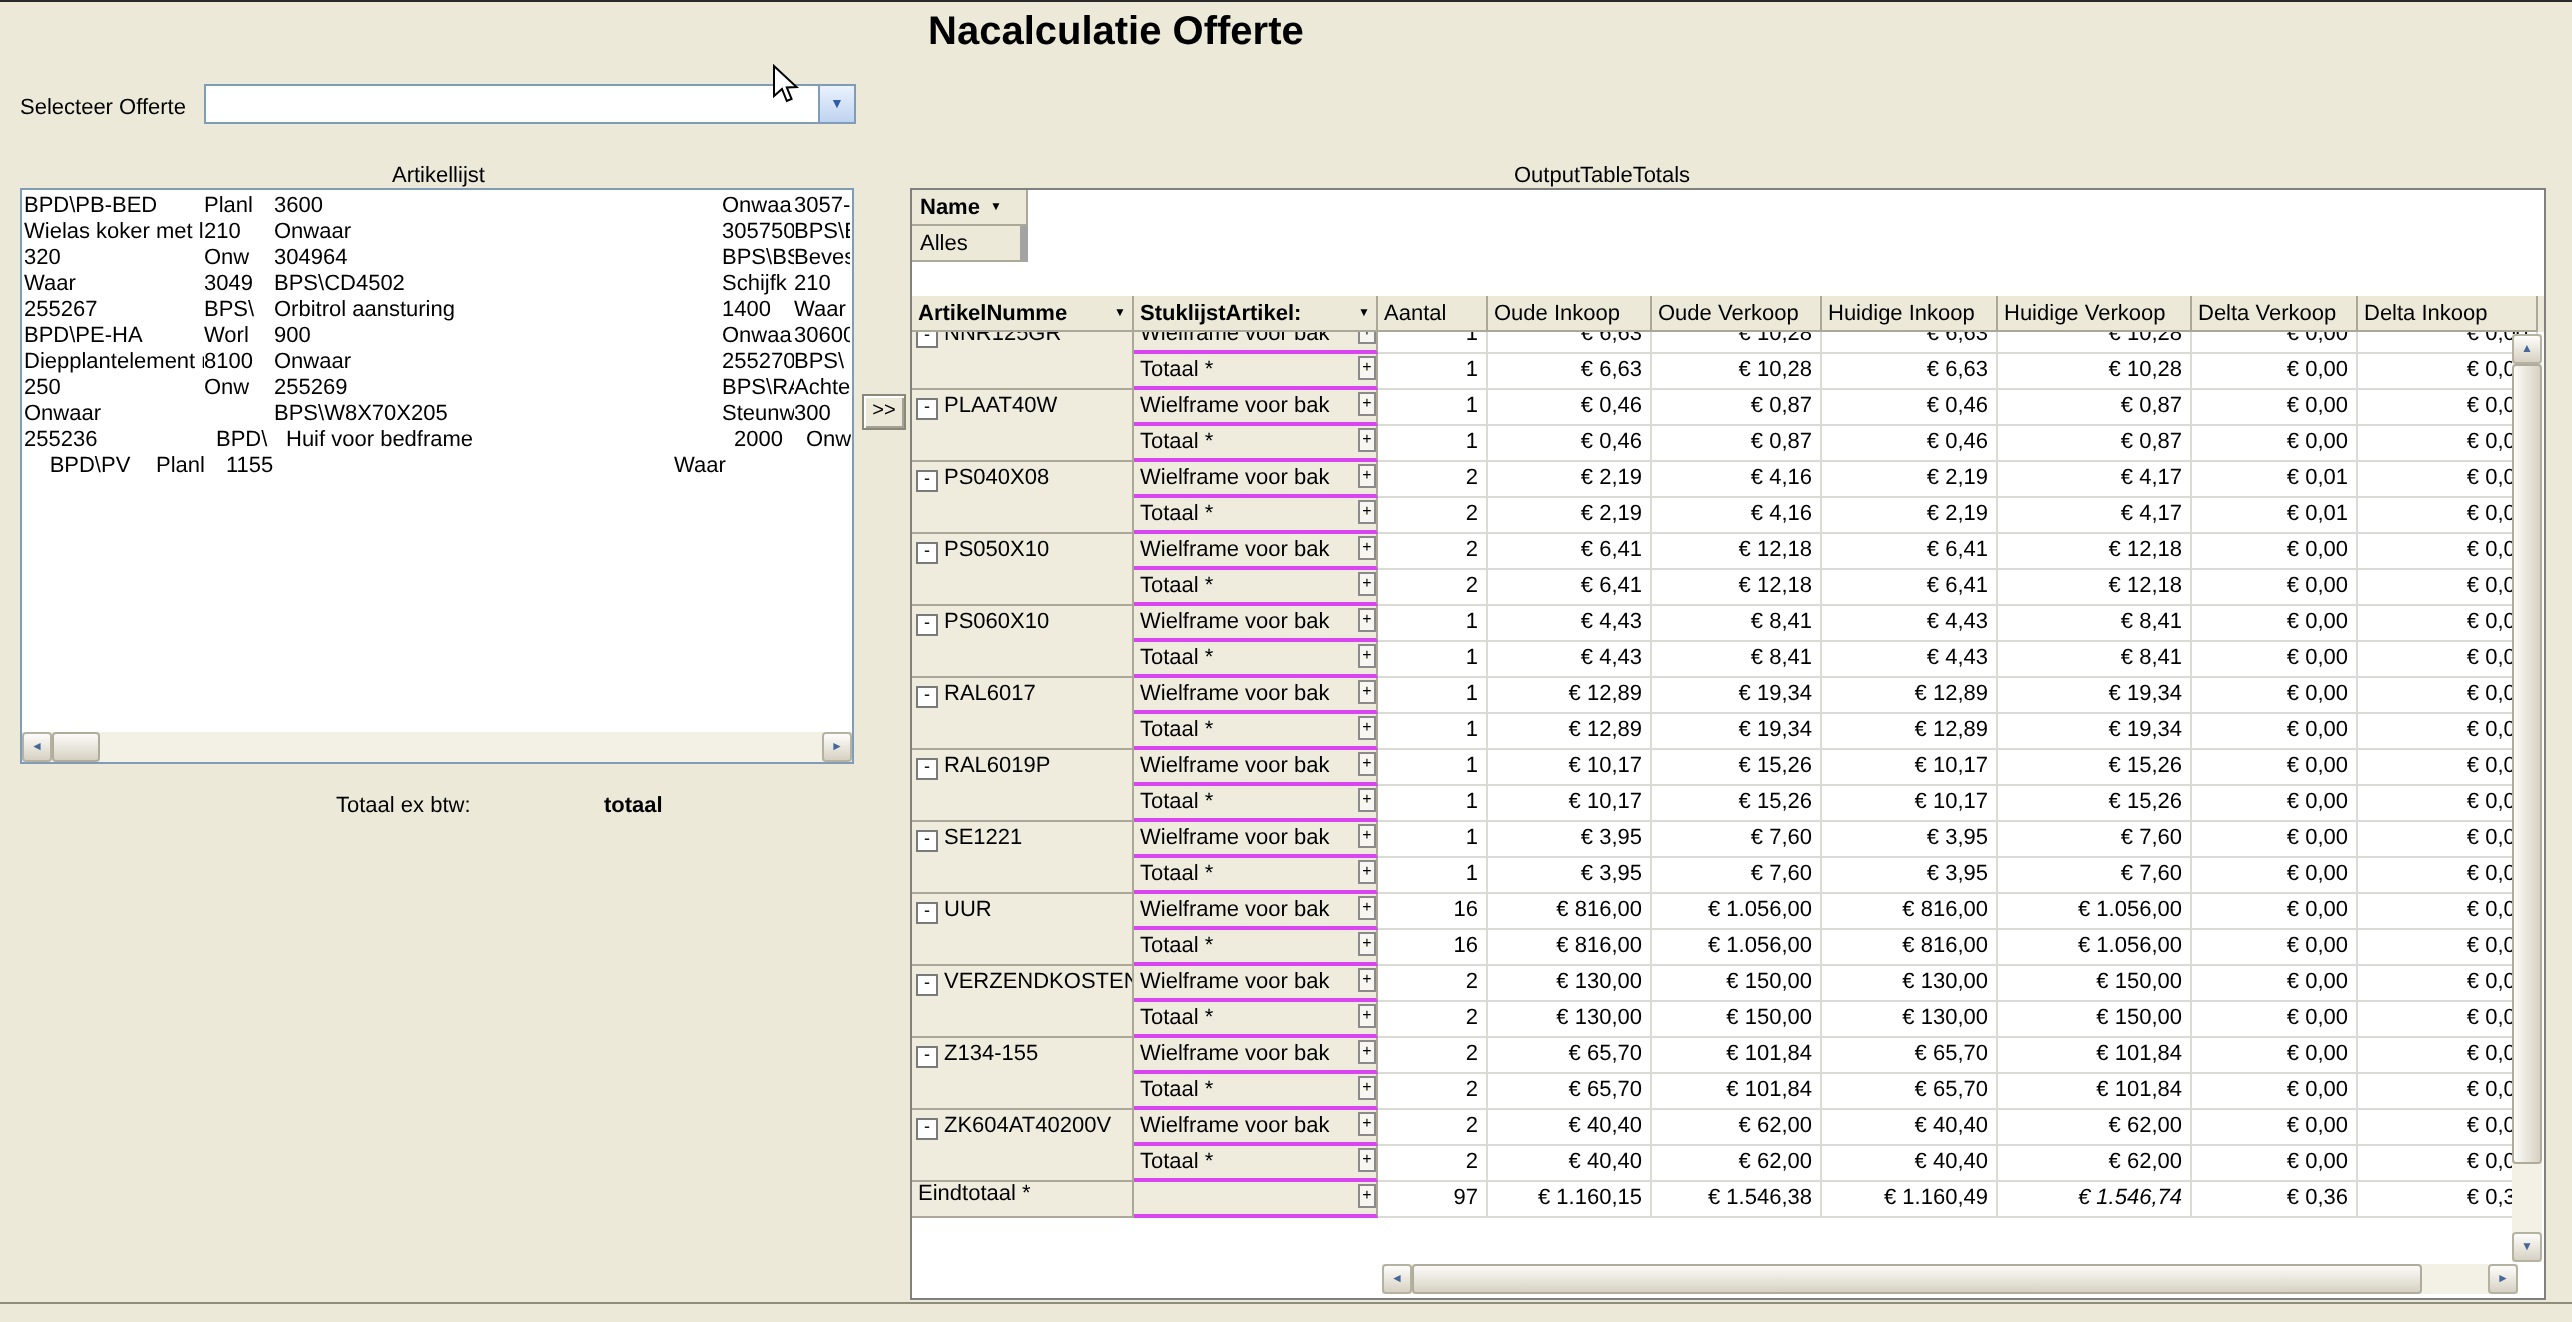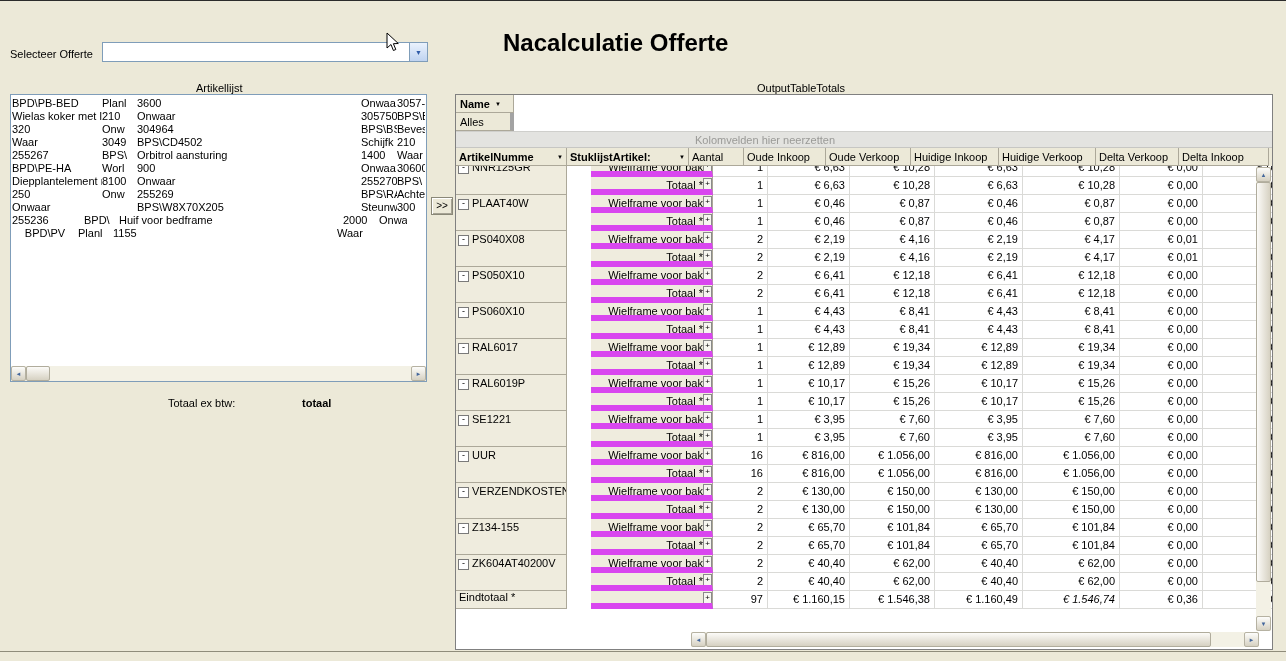--- a/index.html
+++ b/index.html
@@ -1,21 +1,21 @@
 <!DOCTYPE html>
 <html><head>
 <meta charset="utf-8">
 <style>
   html,body{margin:0;padding:0;background:#d8d4c8;}
   .app{position:relative;width:1286px;height:661px;background:#ECE9D8;overflow:hidden;
        font-family:"Liberation Sans",sans-serif;font-size:11px;color:#000;
        border-top:1px solid #2b2b2b;}
   .bottom-line{position:absolute;left:0;top:650px;width:100%;height:1px;background:#8f8c7b;}
 
-  .title{position:absolute;left:503px;top:4px;font-size:24px;font-weight:bold;margin-top:24px;}
+  .title{position:absolute;left:464px;top:4px;font-size:20px;font-weight:bold;}
 
   .sel-label{position:absolute;left:10px;top:47px;}
   .combo{position:absolute;left:102px;top:41px;width:326px;height:20px;background:#fff;
          border:1px solid #7F9DB9;box-sizing:border-box;display:flex;}
   .combo-input{flex:1;padding:2px 3px;line-height:14px;overflow:hidden;}
   .combo-btn{width:17px;flex:none;background:linear-gradient(180deg,#EAF2FD,#BFD3F0);
              border-left:1px solid #7F9DB9;display:flex;align-items:center;justify-content:center;
              color:#2F5BA8;font-size:7px;}
   .cursor{position:absolute;left:386px;top:31px;z-index:60;}
 
@@ -68,22 +68,22 @@
   .pvt-group.first{margin-top:-7px;}
   .pvt-ghead{box-sizing:border-box;background:#EFECDE;border-right:1px solid #ACA899;
              border-bottom:1px solid #ACA899;overflow:hidden;white-space:nowrap;
              display:flex;align-items:flex-start;flex:none;}
   .expbox{width:9px;height:9px;border:1px solid #7a7a7a;background:#fff;font-size:9px;line-height:7px;
           text-align:center;margin:4px 3px 0 2px;flex:none;}
   .gname{line-height:17px;}
   .pvt-grows{display:flex;flex-direction:column;}
   .pvt-row{display:flex;height:18px;}
   .pvt-skcell{box-sizing:border-box;background:#EFECDE;border-right:1px solid #ACA899;
-              border-bottom:6px solid #d946ef;display:flex;justify-content:flex-end;
-              padding-left:3px;line-height:17px;overflow:hidden;white-space:nowrap;flex:none;margin-left:24px;}
+              border-bottom:2px solid #d946ef;display:flex;justify-content:space-between;
+              padding-left:3px;line-height:17px;overflow:hidden;white-space:nowrap;flex:none;}
   .plusbox{width:9px;height:12px;border:1px solid #8a8a8a;background:#F7F6F0;font-size:8px;
            line-height:10px;text-align:center;flex:none;margin-top:1px;box-sizing:border-box;}
   .pvt-cell{box-sizing:border-box;background:#fff;border-right:1px solid #DADAD7;
             border-bottom:1px solid #DADAD7;text-align:right;padding-right:4px;line-height:17px;
             overflow:hidden;white-space:nowrap;flex:none;}
   .pvt-total{display:flex;height:18px;}
   .pvt-total .pvt-ghead{align-items:flex-start;padding-left:3px;}
 
   .vscroll{position:absolute;right:1px;top:72px;width:15px;height:464px;background:#F3F1E5;
            display:flex;flex-direction:column;z-index:40;}
@@ -169,21 +169,21 @@
           <span class="list-cell" style="width: 28px;">Achte</span>
         </div>
         <div class="list-row">
           <span class="list-cell" style="width: 90px;">Onwaar</span>
           <span class="list-cell" style="width: 35px; margin-top: 20px;">3058</span>
           <span class="list-cell" style="width: 224px;">BPS\W8X70X205</span>
           <span class="list-cell" style="width: 36px;">Steunw</span>
           <span class="list-cell" style="width: 28px;">300</span>
         </div>
         <div class="list-row">
-          <span class="list-cell" style="width: 72px;">255236</span>
+          <span class="list-cell" style="width: 96px;">255236</span>
           <span class="list-cell" style="width: 35px;">BPD\</span>
           <span class="list-cell" style="width: 224px;">Huif voor bedframe</span>
           <span class="list-cell" style="width: 36px;">2000</span>
           <span class="list-cell" style="width: 28px;">Onwa</span>
         </div>
         <div class="list-row">
           <span class="list-cell" style="width: 66px; text-align: center;">BPD\PV</span>
           <span class="list-cell" style="width: 35px;">Planl</span>
           <span class="list-cell" style="width: 224px;">1155</span>
           <span class="list-cell" style="width: 36px;">Waar</span>
@@ -210,21 +210,20 @@
   <div class="out-label">OutputTableTotals</div>
 
   <div class="pivot">
     <div class="pvt-field">
       <span>Name</span>
       <span class="dd">▼</span>
     </div>
     <div class="pvt-filter">
       <span>Alles</span>
     </div>
-    <div class="dropzone">Kolomvelden hier neerzetten</div>
     <div class="pvt-header" id="pvt-header">
         <div class="pvt-hcell bold" style="width: 111px;">
           <span>ArtikelNumme</span>
           <span class="dd">▼</span>
         </div>
         <div class="pvt-hcell bold" style="width: 122px;">
           <span>StuklijstArtikel:</span>
           <span class="dd">▼</span>
         </div>
         <div class="pvt-hcell" style="width: 55px;">

